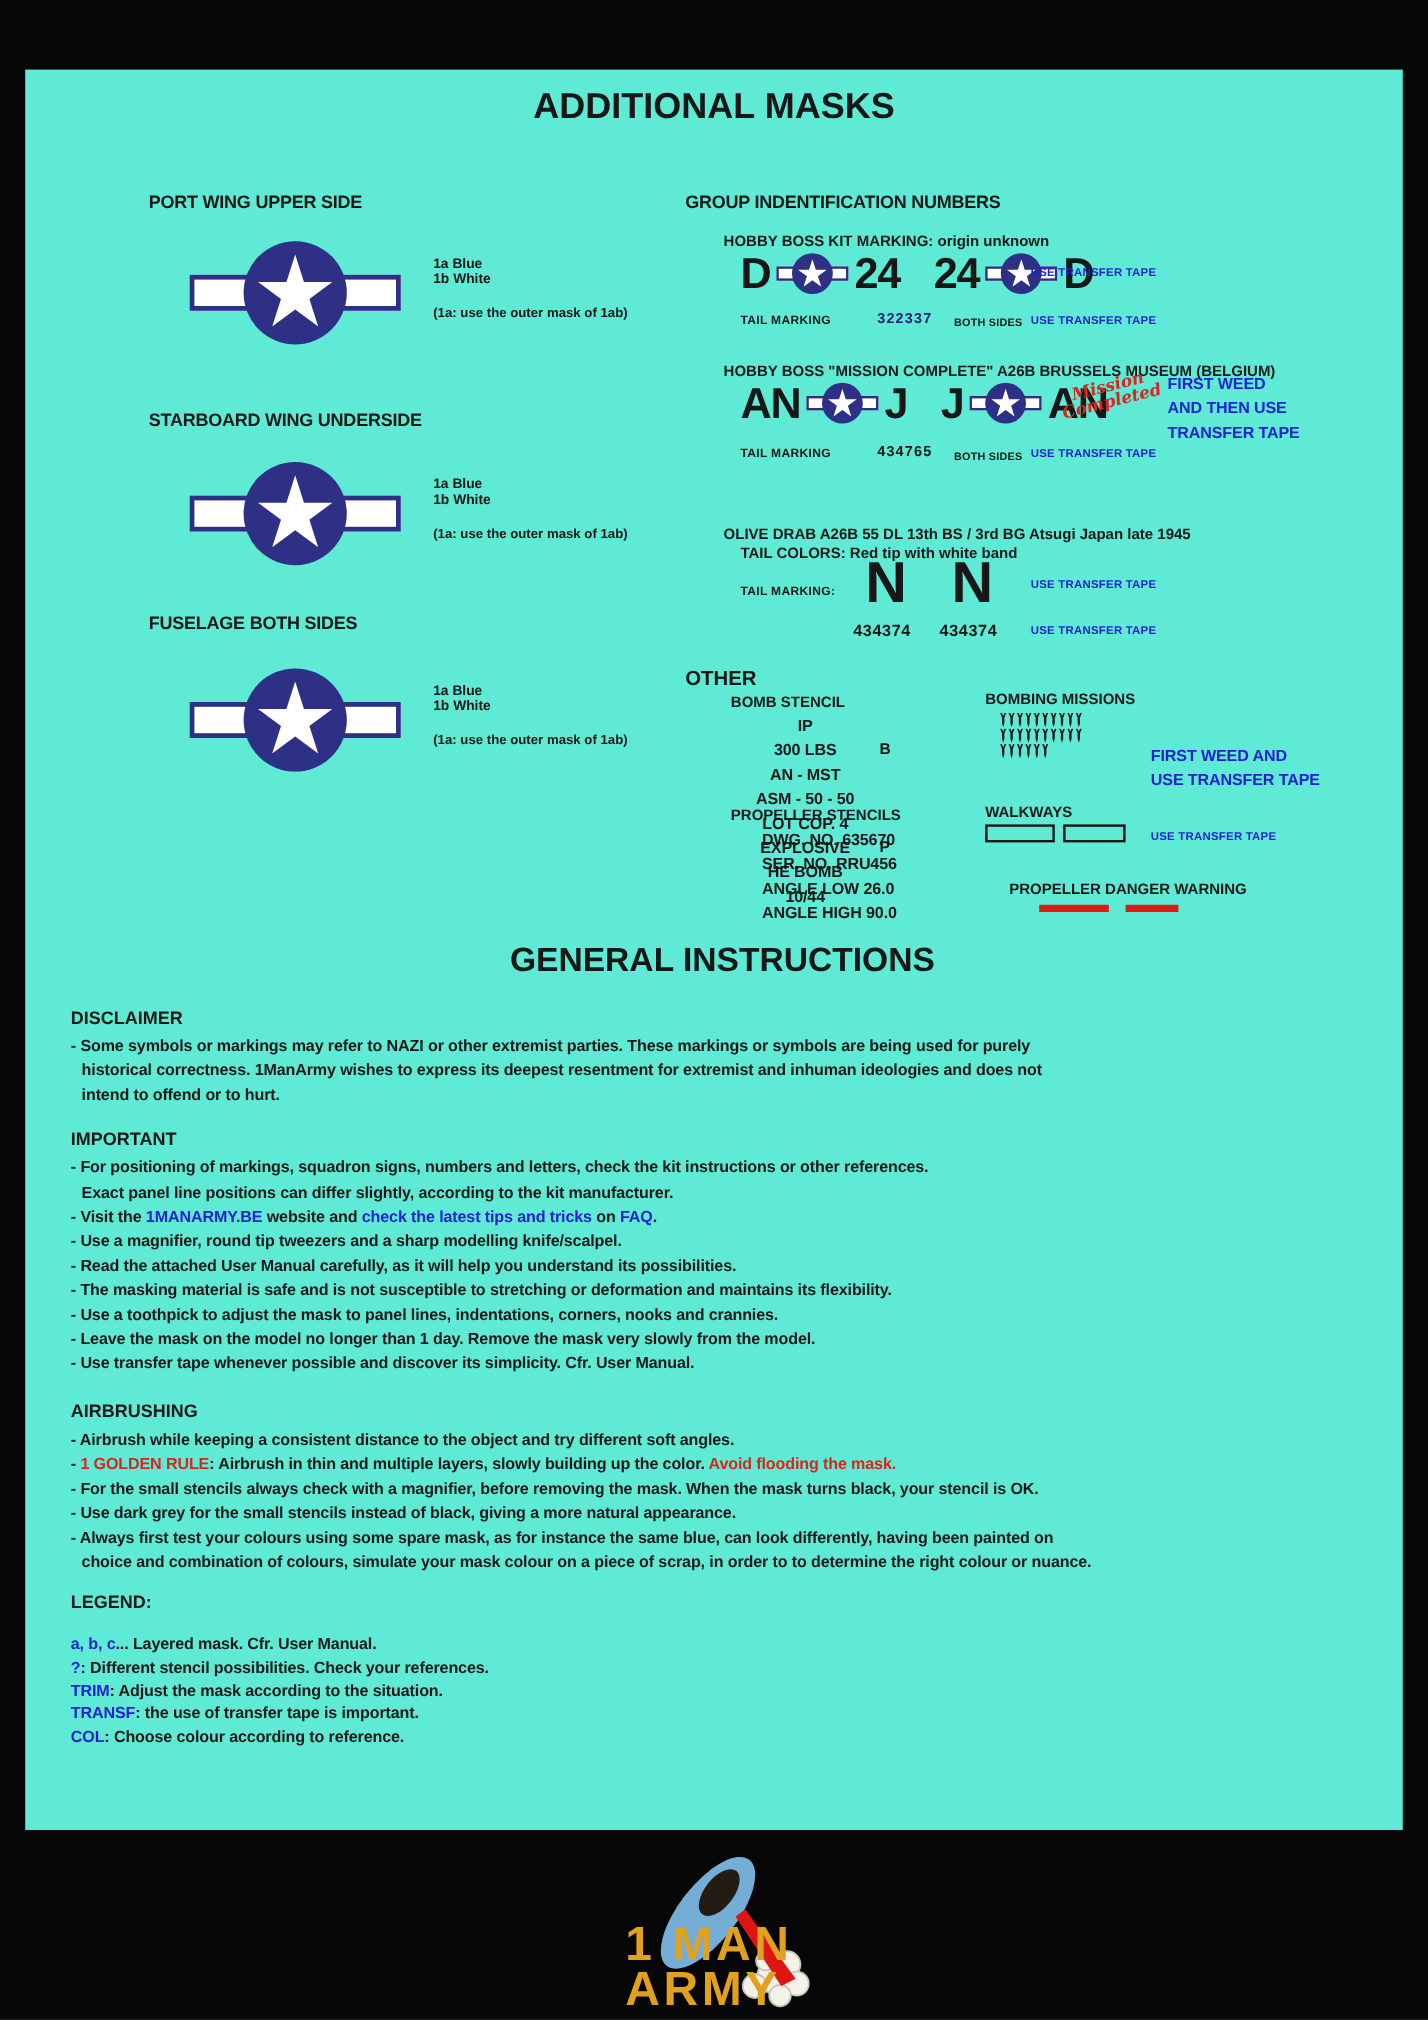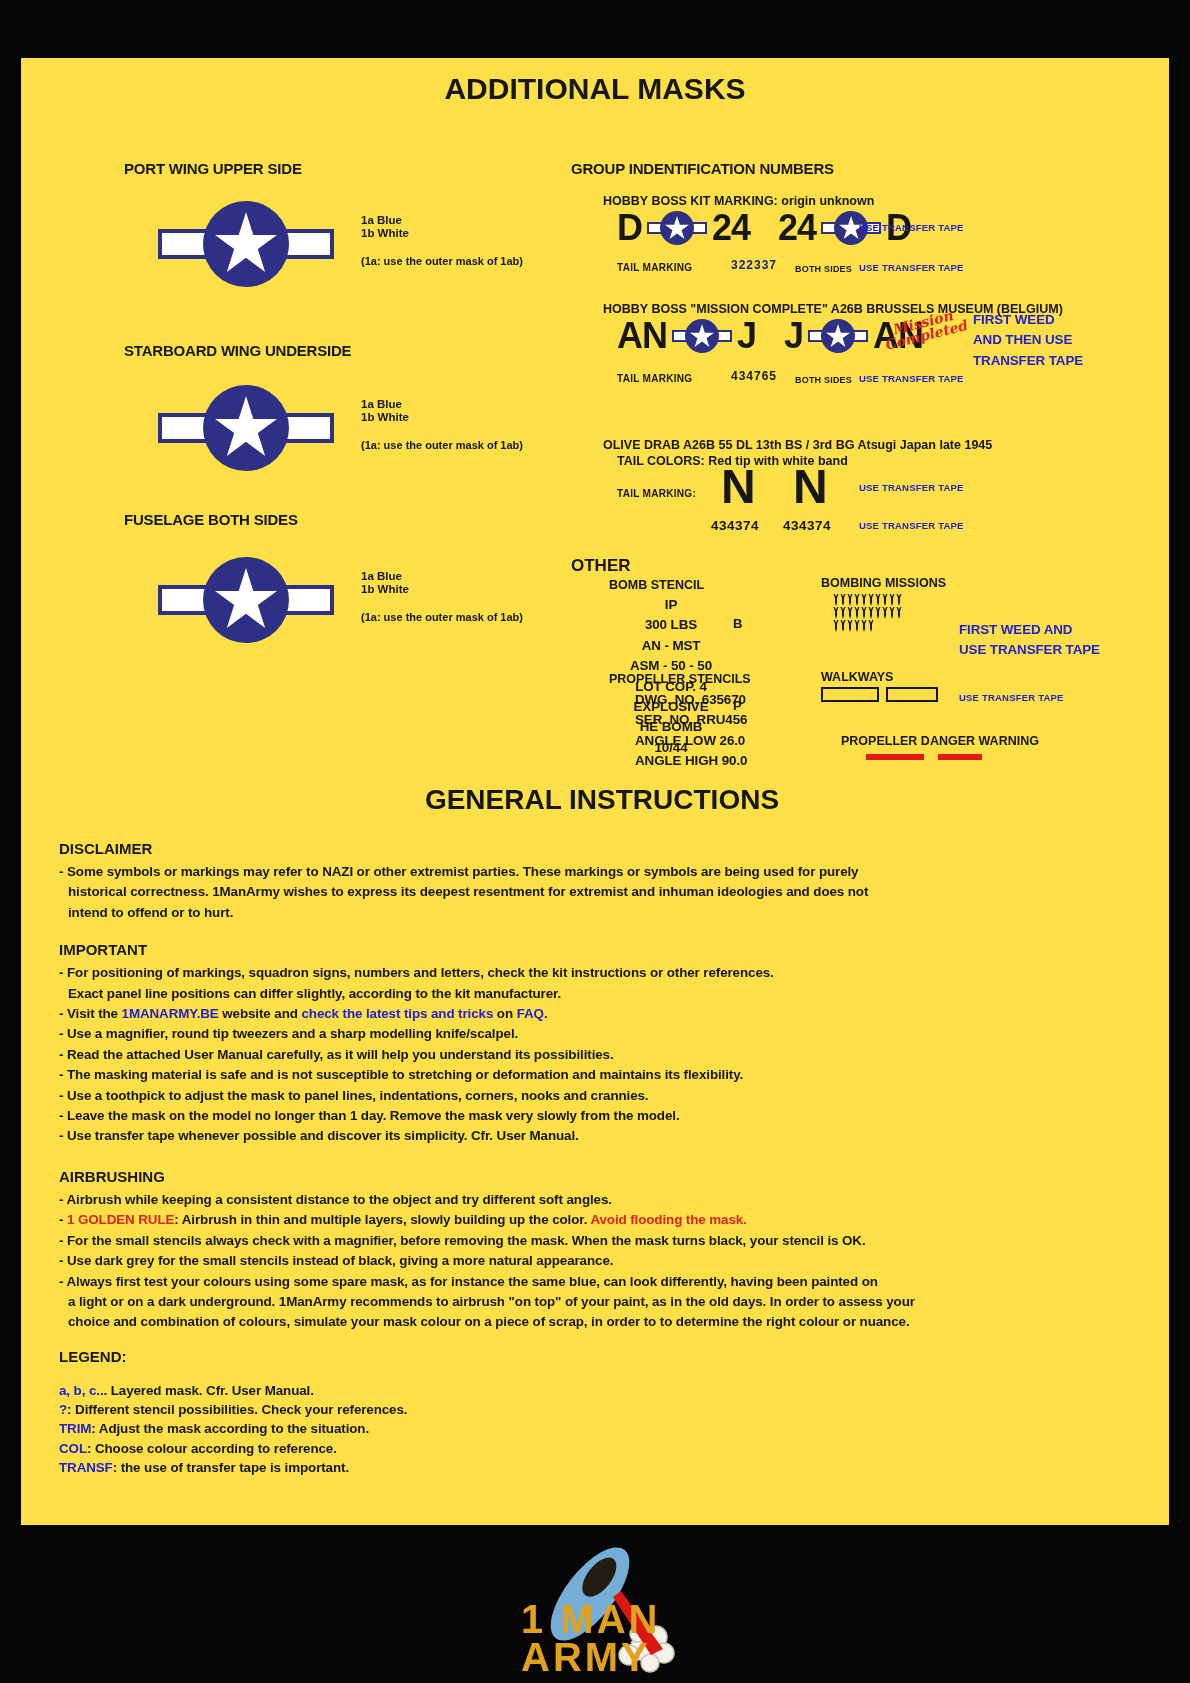--- a/index.html
+++ b/index.html
@@ -1,17 +1,17 @@
 <!DOCTYPE html>
 <html><head>
 <meta charset="utf-8">
 <style>
   html,body{margin:0;padding:0;background:#060606;width:1190px;height:1683px;overflow:hidden;}
   body{font-family:"Liberation Sans", sans-serif;color:#171717;}
-  .sheet{position:relative;width:1148px;height:1467px;margin:58px auto 12px;background:#fde047;}
+  .sheet{position:relative;width:1148px;height:1467px;margin:58px auto 12px;background:#5eead4;}
   .masks{position:relative;height:724px;}
   .masks > div{position:absolute;}
   .main-title{left:0;right:0;top:14px;text-align:center;font-size:30px;font-weight:700;letter-spacing:0;}
   .mh,.gh{font-size:15px;font-weight:700;letter-spacing:-0.2px;white-space:nowrap;}
   .sub{font-size:12.5px;font-weight:700;white-space:nowrap;}
   .mlabels{font-size:11.5px;font-weight:700;line-height:13px;}
   .mnote{font-size:11px;font-weight:700;white-space:nowrap;}
   
   .insignia{width:176px;height:88px;}
   .ins-bar{position:absolute;left:0;right:0;top:29px;height:30px;background:#fff;border:4px solid #2d3084;box-sizing:border-box;}
@@ -254,31 +254,30 @@
         <div class="tline"><span>- Use transfer tape whenever possible and discover its simplicity. Cfr. User Manual.</span></div>
       </div>
 
     <div class="sec-h mt-air">AIRBRUSHING</div>
     <div class="tlines">
         <div class="tline"><span>- Airbrush while keeping a consistent distance to the object and try different soft angles.</span></div>
         <div class="tline"><span>- </span><span class="red">1 GOLDEN RULE</span><span>: Airbrush in thin and multiple layers, slowly building up the color. </span><span class="red">Avoid flooding the mask.</span></div>
         <div class="tline"><span>- For the small stencils always check with a magnifier, before removing the mask. When the mask turns black, your stencil is OK.</span></div>
         <div class="tline"><span>- Use dark grey for the small stencils instead of black, giving a more natural appearance.</span></div>
         <div class="tline"><span>- Always first test your colours using some spare mask, as for instance the same blue, can look differently, having been painted on</span></div>
-        <div class="tline cont"><span>a light or on a dark underground. 1ManArmy recommends to airbrush "on top" of your paint, as in the old days. In order to assess your</span></div>
         <div class="tline cont"><span>choice and combination of colours, simulate your mask colour on a piece of scrap, in order to to determine the right colour or nuance.</span></div>
       </div>
 
     <div class="sec-h mt-leg">LEGEND:</div>
     <div class="tlines legend-lines">
         <div class="tline"><span class="blue">a, b, c</span><span>... Layered mask. Cfr. User Manual.</span></div>
         <div class="tline"><span class="blue">?</span><span>: Different stencil possibilities. Check your references.</span></div>
         <div class="tline"><span class="blue">TRIM</span><span>: Adjust the mask according to the situation.</span></div>
+        <div class="tline"><span class="blue">TRANSF</span><span>: the use of transfer tape is important.</span></div>
         <div class="tline"><span class="blue">COL</span><span>: Choose colour according to reference.</span></div>
-        <div class="tline"><span class="blue">TRANSF</span><span>: the use of transfer tape is important.</span></div>
       </div>
   </div>
 </div>
 
 <div class="logo-wrap">
   <svg width="200" height="140" viewBox="0 0 200 140">
     <g transform="rotate(38 95 55)">
       <ellipse cx="95" cy="55" rx="24" ry="56" fill="#74aed6"></ellipse>
       <ellipse cx="92" cy="36" rx="12" ry="23" fill="#241b13"></ellipse>
     </g>

